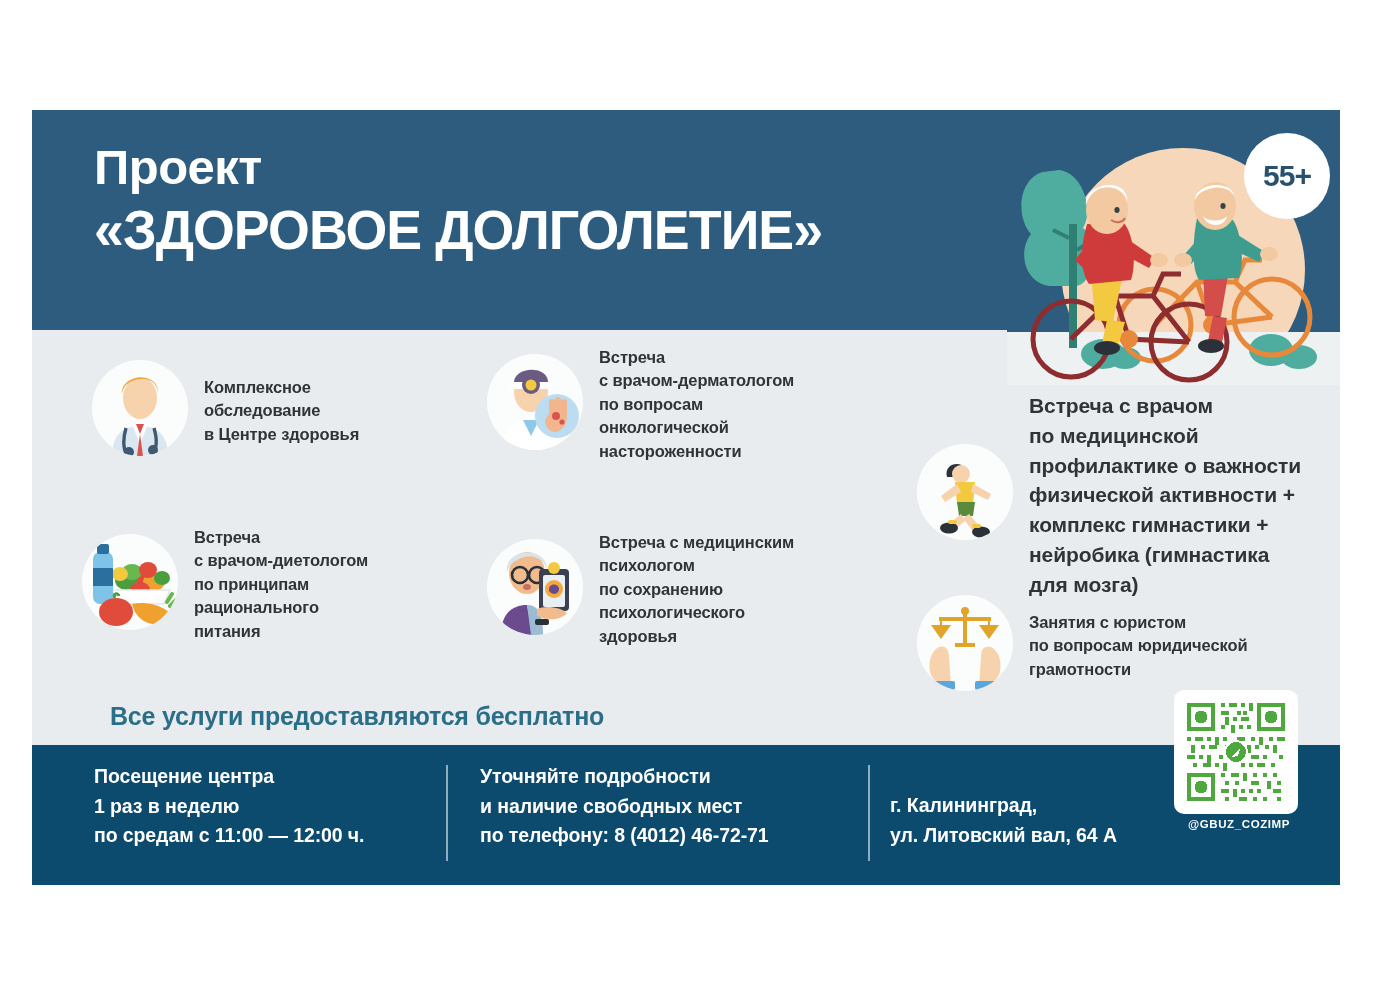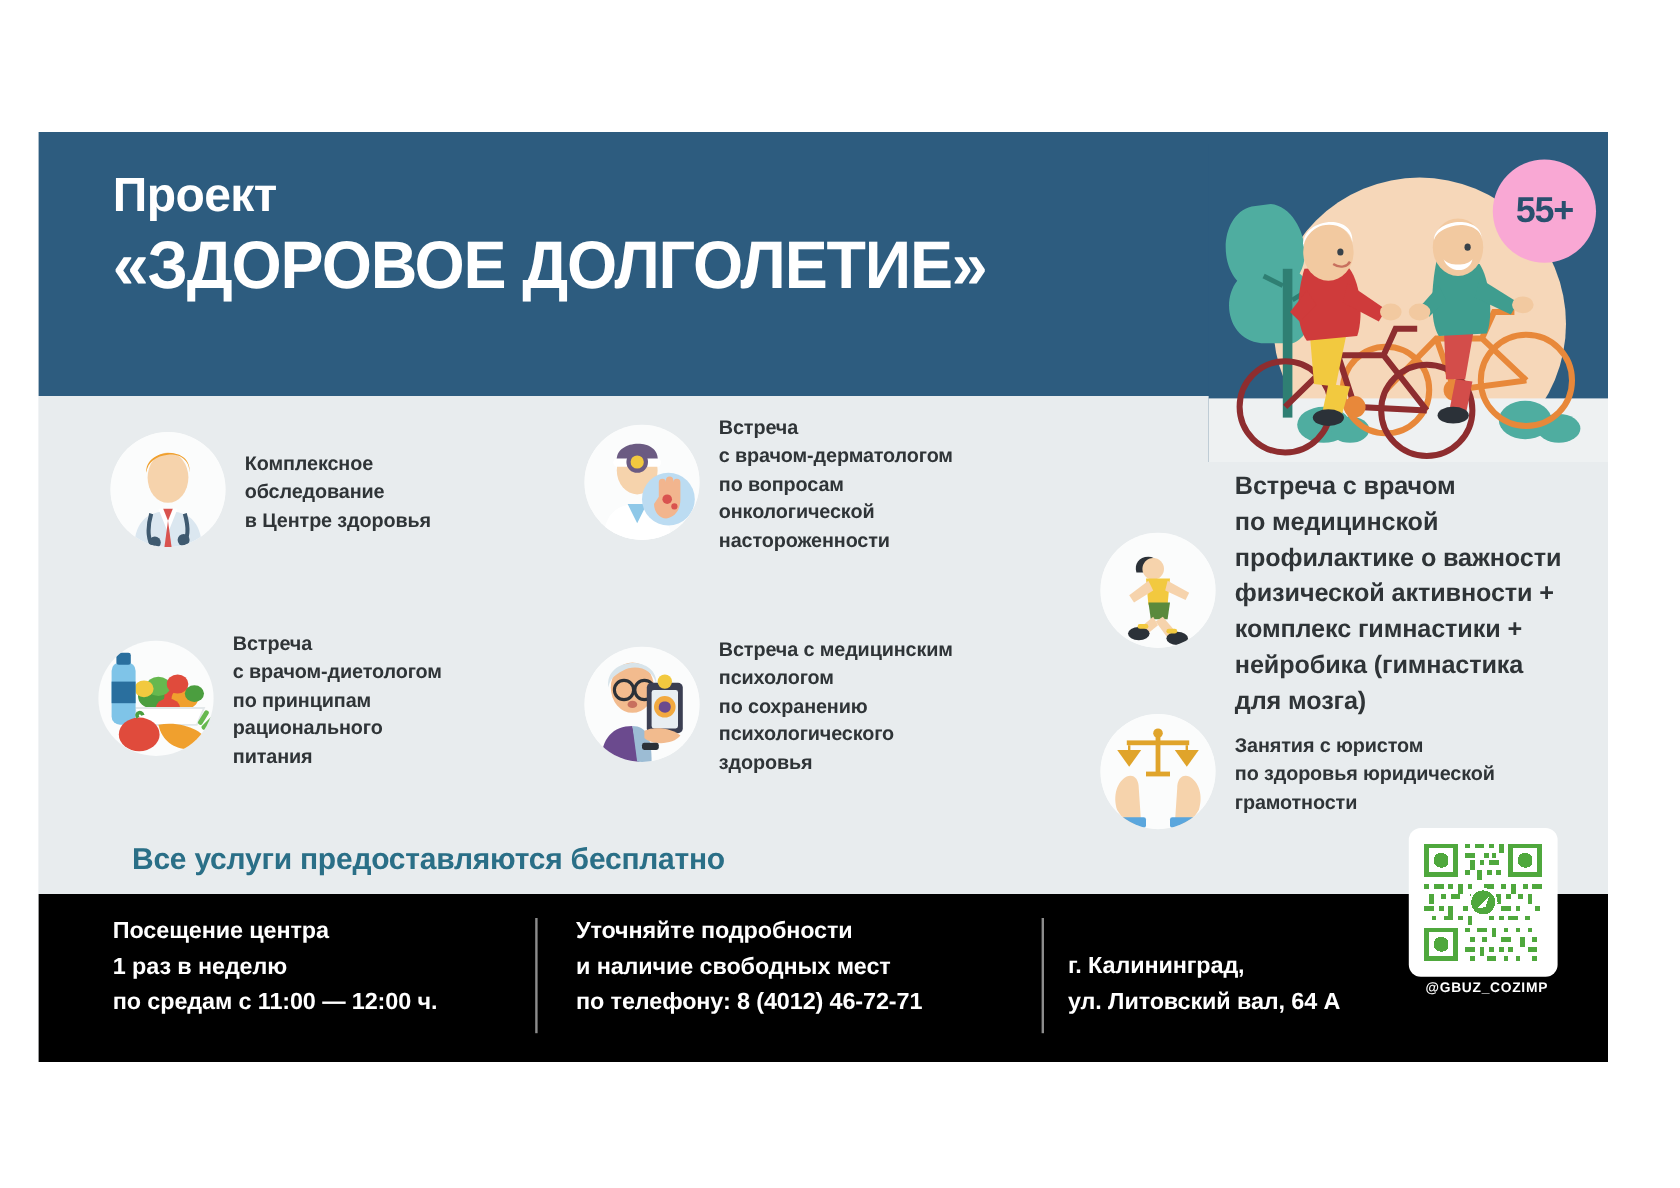--- a/index.html
+++ b/index.html
@@ -20,37 +20,37 @@
   
   .header{
     position:absolute;left:0;top:0;width:100%;height:220px;
     background:#2d5c7f;
   }
   .title-wrap{
     position:absolute;left:62px;top:32px;
     color:#ffffff;
   }
   .title-line1{
-    font-size:40px;font-weight:bold;letter-spacing:-0.5px;
+    font-size:49px;font-weight:bold;letter-spacing:-0.5px;
     line-height:1.05;
   }
   .title-line2{
     font-size:56px;font-weight:bold;letter-spacing:-1px;
     line-height:1.05;margin-top:8px;
     transform:scaleX(0.96);transform-origin:left center;
   }
 
   
   .hero{
     position:absolute;left:975px;top:10px;width:333px;height:265px;
   }
   .badge55{
     position:absolute;right:10px;top:23px;
     width:86px;height:86px;border-radius:50%;
-    background:#f9a8d4;
+    background:#ffffff;
     display:flex;align-items:center;justify-content:center;
     font-size:30px;font-weight:bold;color:#29506e;
     letter-spacing:-1px;
     z-index:9;
   }
 
   
   .services{position:absolute;left:0;top:220px;width:100%;height:420px;}
   .svc{position:absolute;display:flex;align-items:center;}
   .svc .ico{
@@ -74,21 +74,21 @@
   
   .freeline{
     position:absolute;left:78px;top:592px;
     font-size:25px;font-weight:bold;
     color:#2a6f87;letter-spacing:-0.2px;
   }
 
   
   .footer{
     position:absolute;left:0;bottom:0;width:100%;height:140px;
-    background:#000000;
+    background:#0c4a6e;
     text-decoration:underline;
   }
   .fcol{
     position:absolute;color:#ffffff;font-weight:bold;
     font-size:19.5px;line-height:1.52;white-space:pre-line;
     letter-spacing:-0.1px;
   }
   #fcol1{left:62px;top:17px;width:340px;}
   #fcol2{left:448px;top:17px;width:400px;}
   #fcol3{left:858px;top:46px;width:300px;}
@@ -342,21 +342,21 @@
           <path d="M62 30 L82 30 L72 44 Z" fill="#e0a42b"></path>
           <path d="M24 26 L24 30 M72 26 L72 30" stroke="#e0a42b" stroke-width="2"></path>
           <rect x="38" y="48" width="20" height="4" fill="#e0a42b"></rect>
           <path d="M22 52 C14 56 10 68 14 80 L22 92 L34 92 L32 62 C32 54 28 50 22 52 Z" fill="#f6d3ac"></path>
           <path d="M74 52 C82 56 86 68 82 80 L74 92 L62 92 L64 62 C64 54 68 50 74 52 Z" fill="#f6d3ac"></path>
           <rect x="14" y="86" width="24" height="9" rx="2" fill="#5aa6dd"></rect>
           <rect x="58" y="86" width="24" height="9" rx="2" fill="#5aa6dd"></rect>
         </svg>
       </div>
       <div class="txt">Занятия с юристом
-по здоровья юридической
+по вопросам юридической
 грамотности</div>
     </div>
   </div>
 
   <div class="freeline">Все услуги предоставляются бесплатно</div>
 
   <div class="footer">
     <div class="fcol" id="fcol1">Посещение центра
 1 раз в неделю
 по средам с 11:00 — 12:00 ч.</div>

